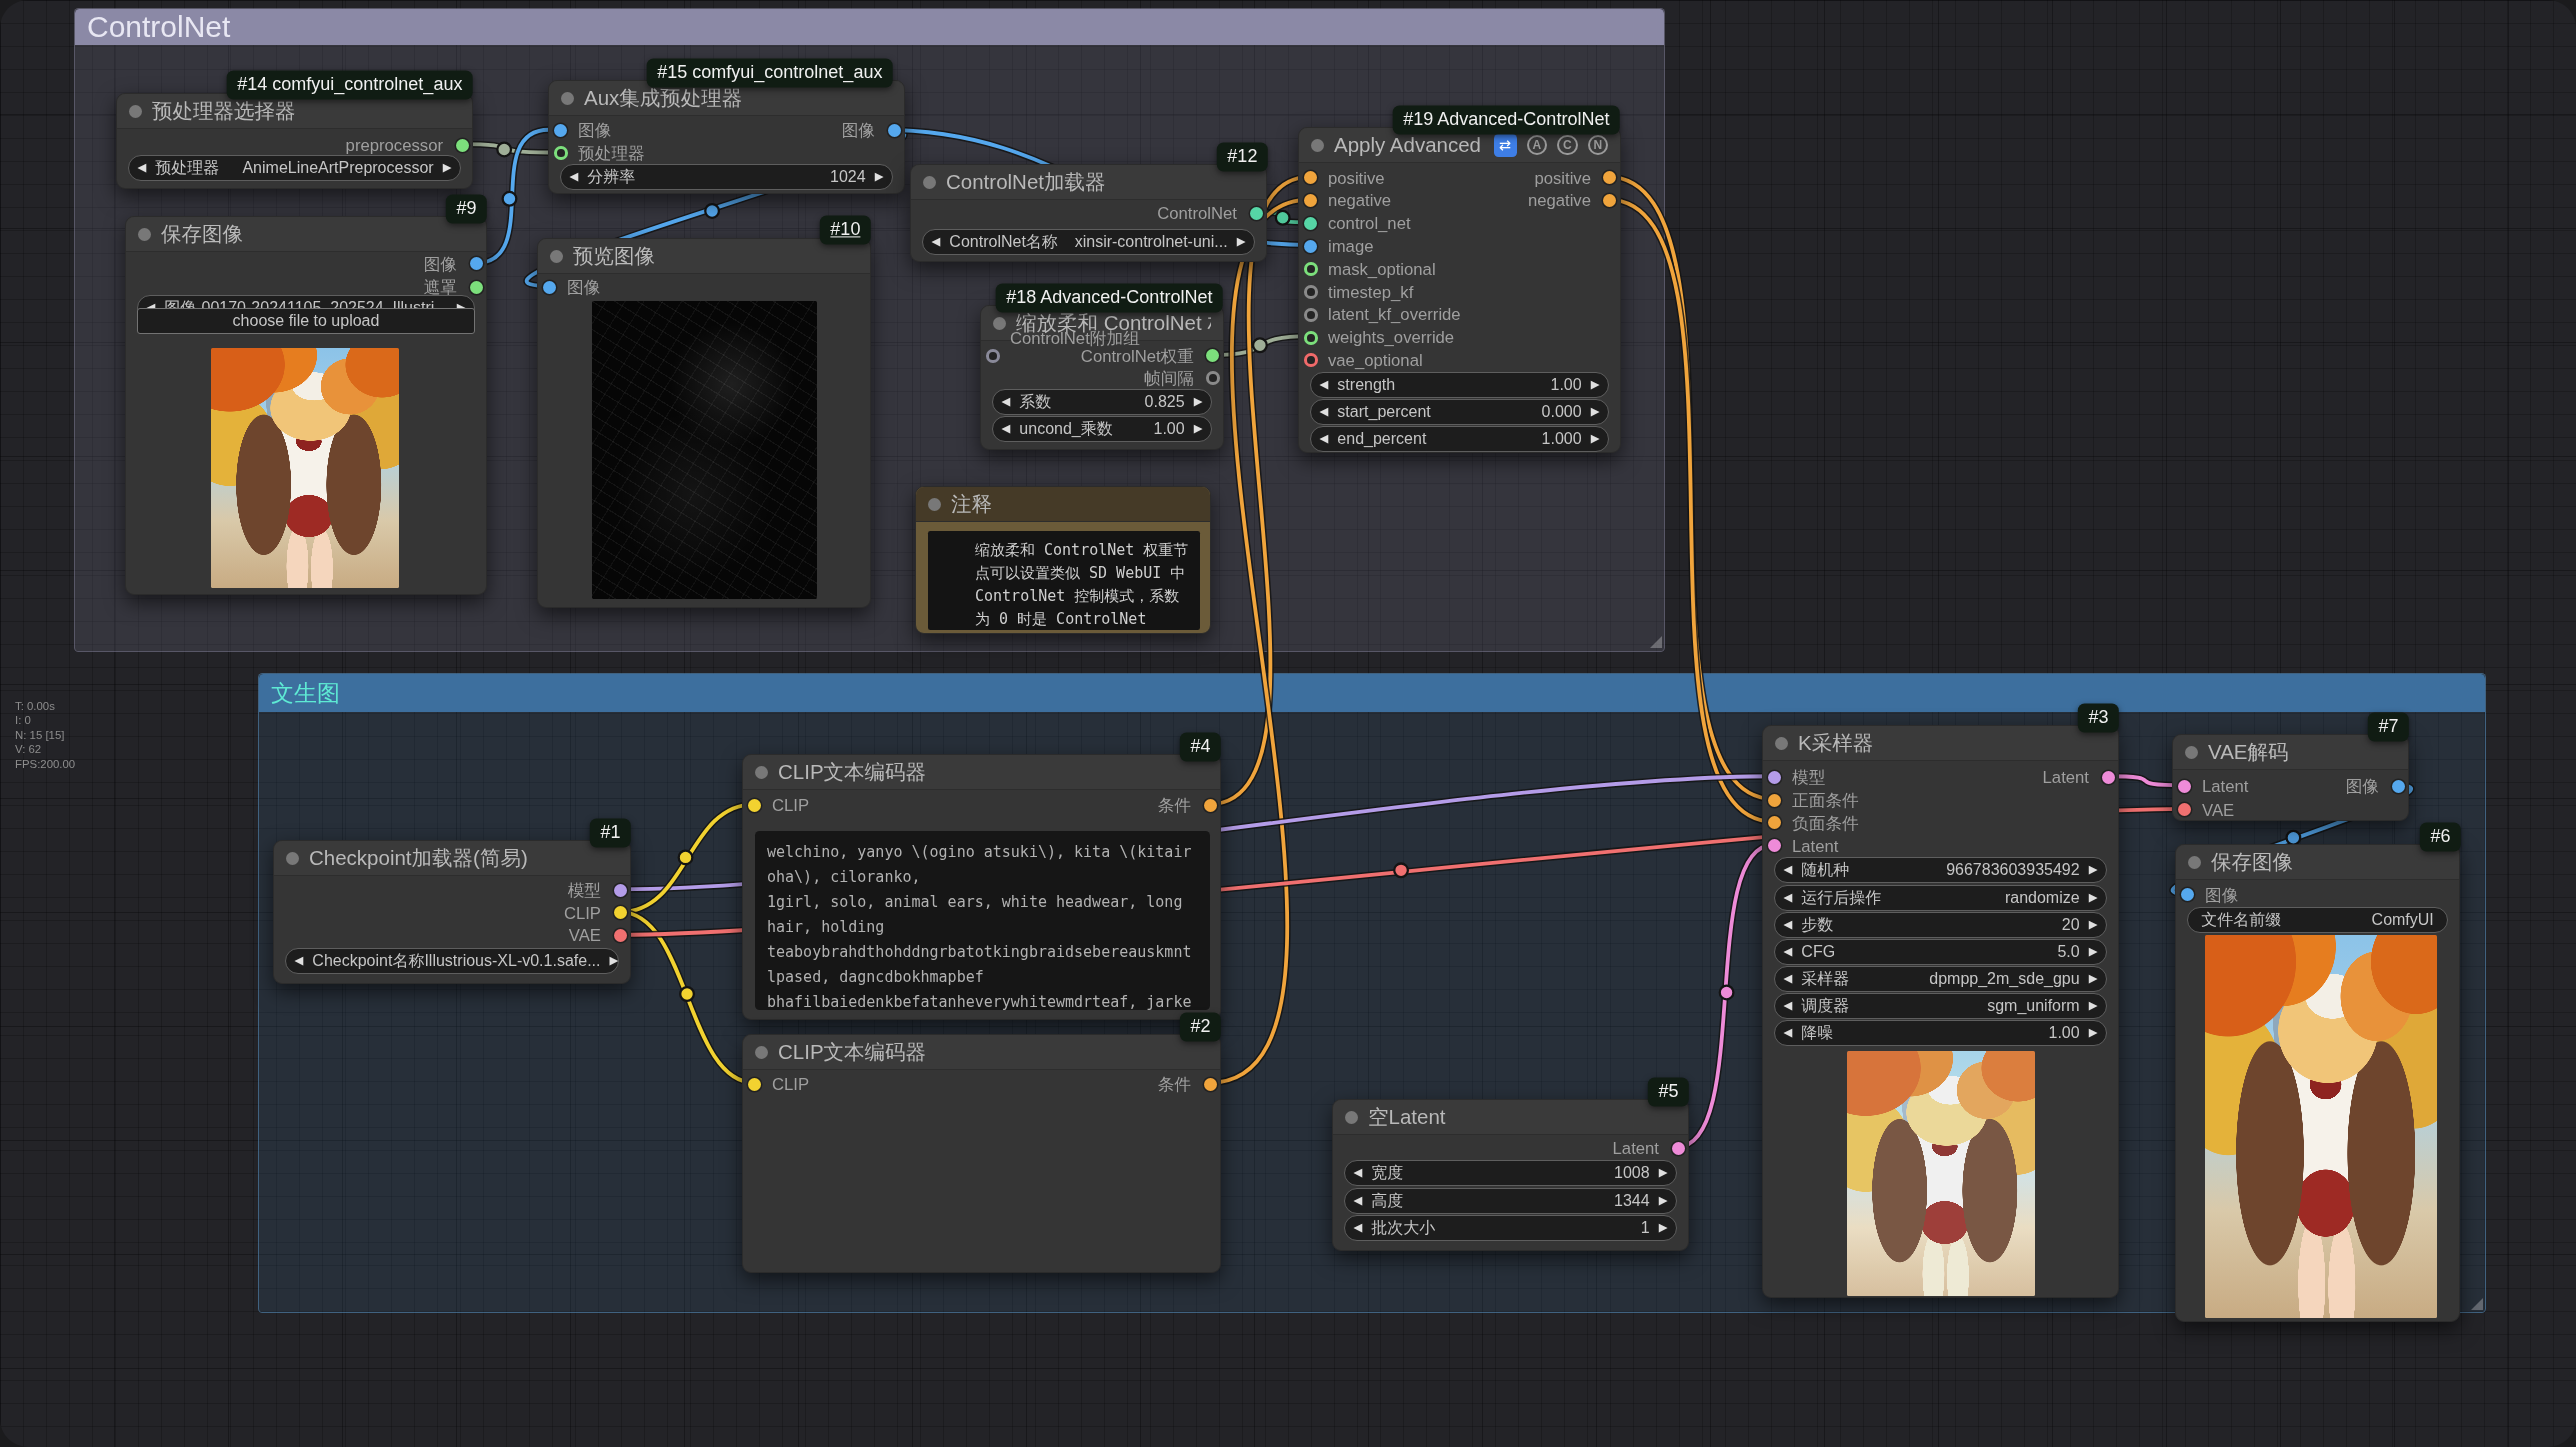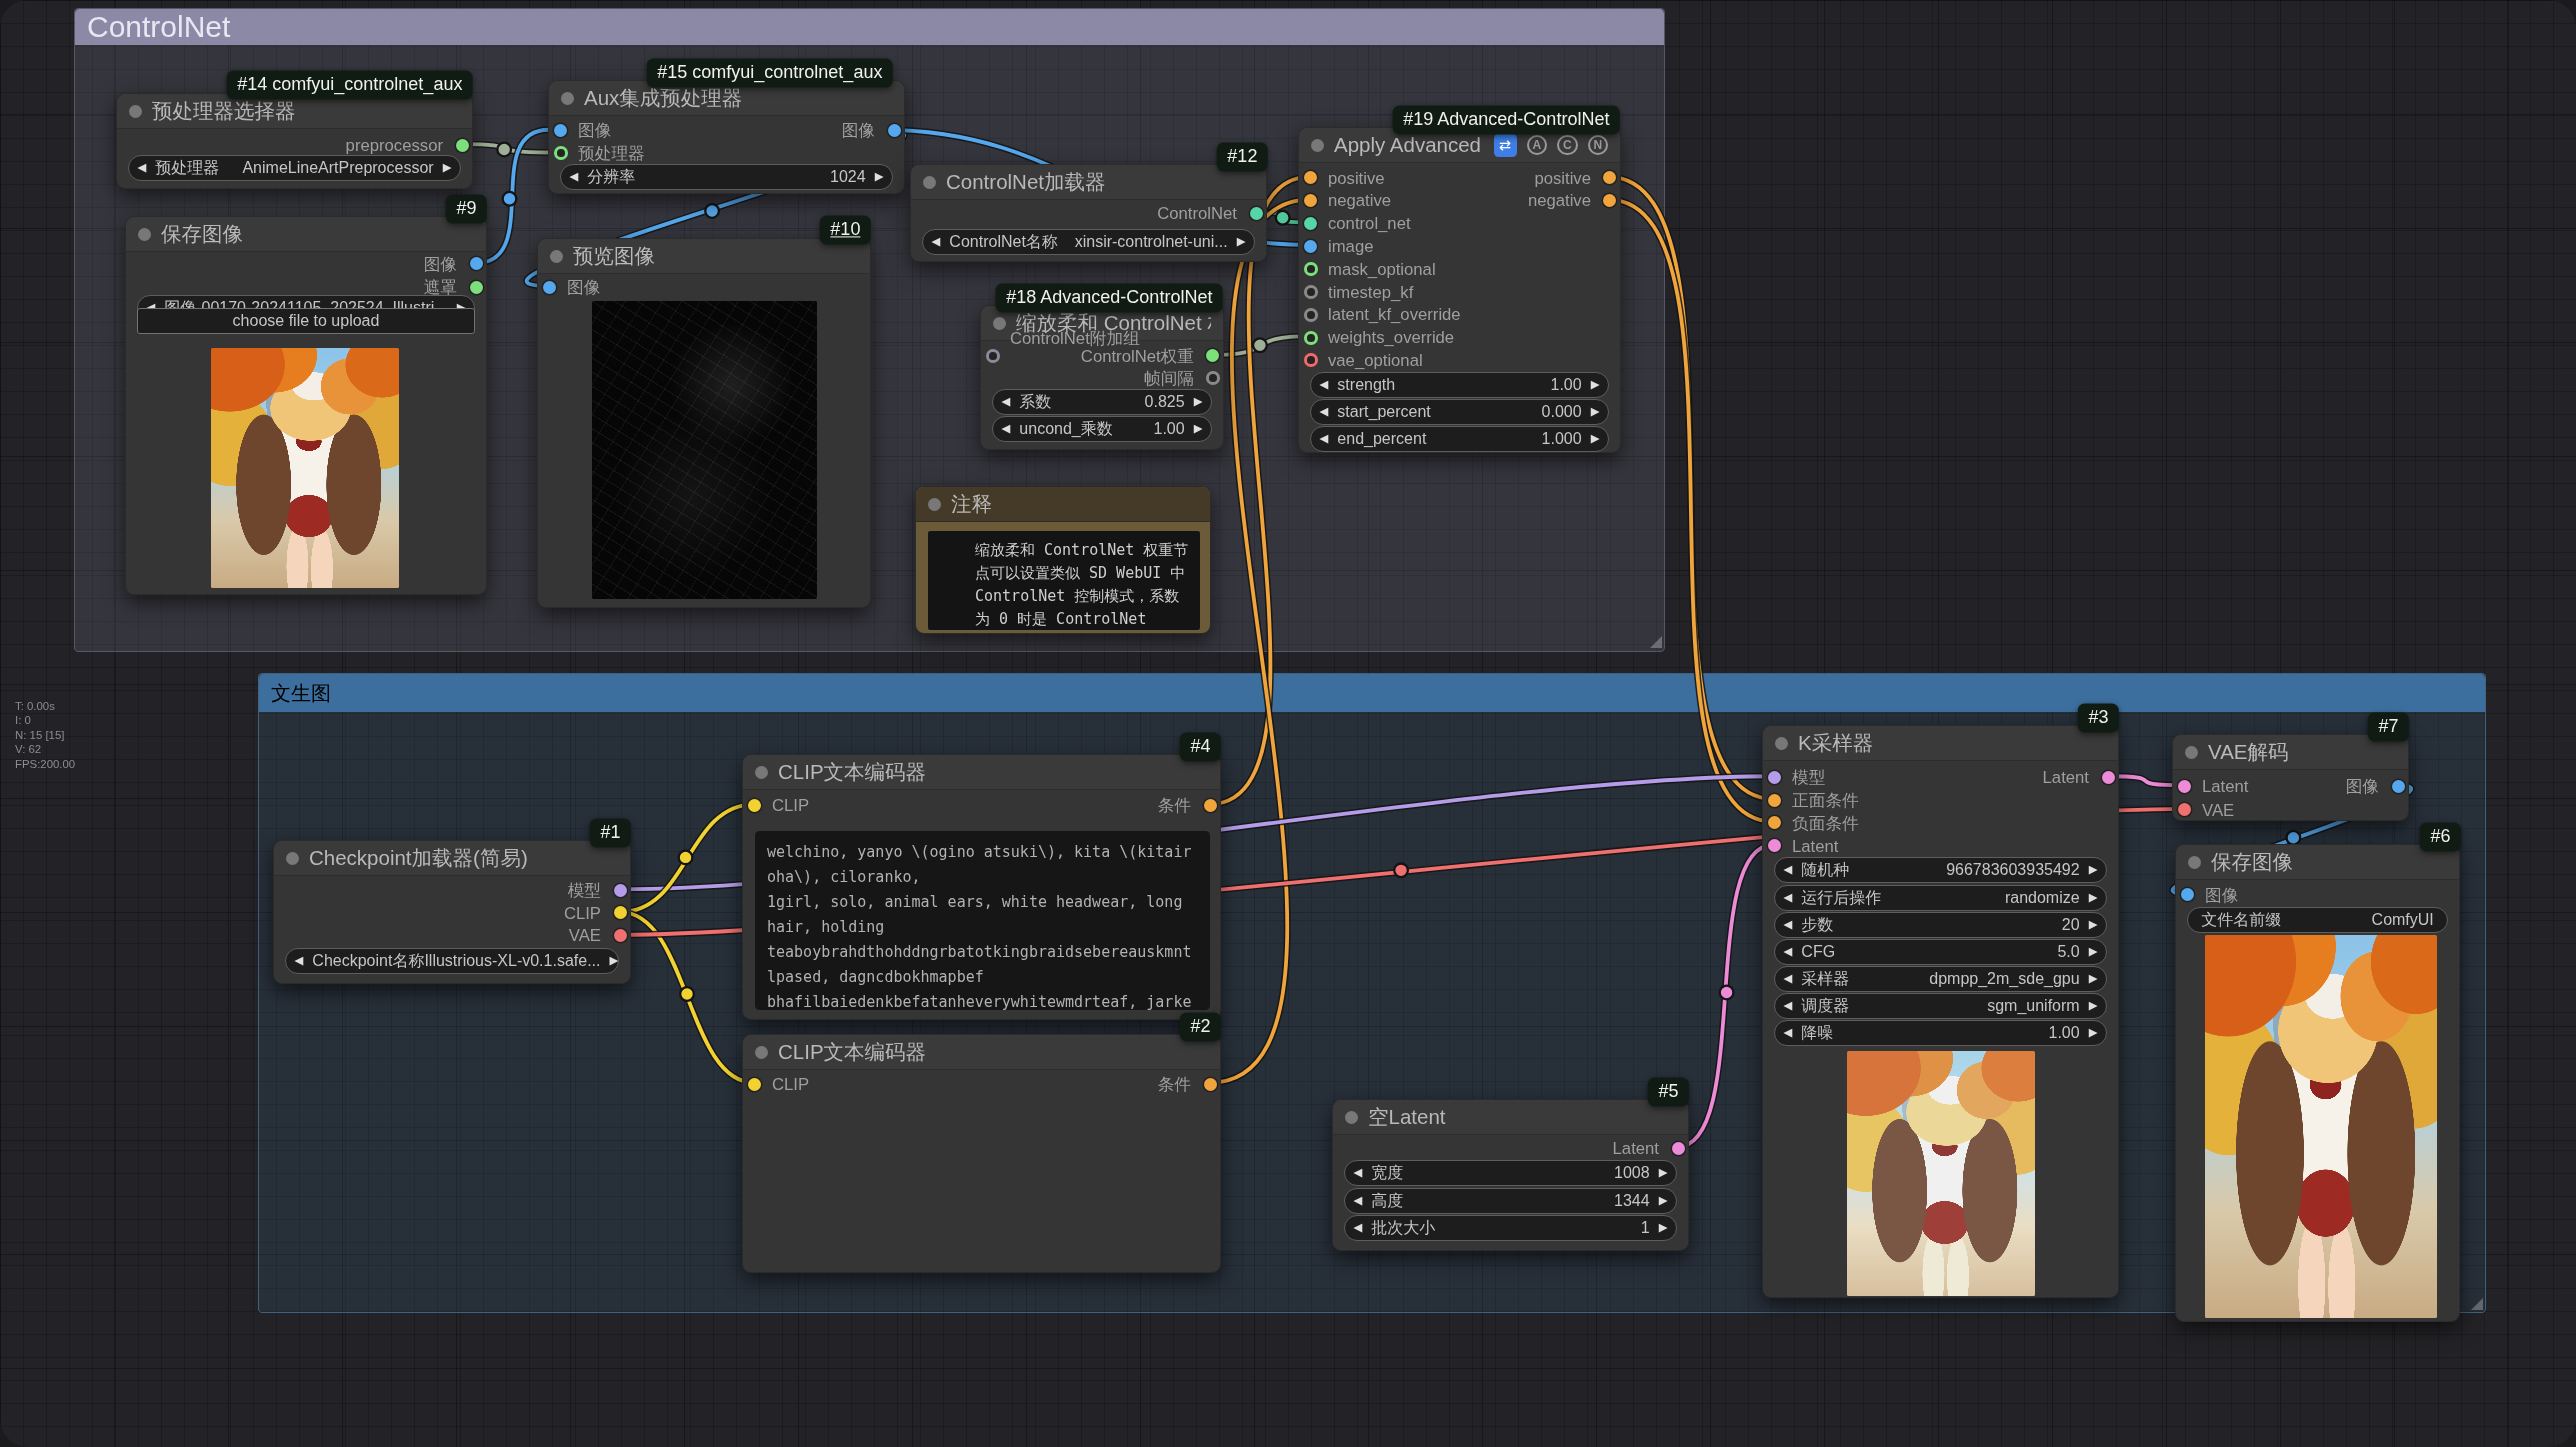--- a/index.html
+++ b/index.html
@@ -109,21 +109,21 @@
 <body>
 
 <div id="canvas">
     <div class="group" style="left: 74px; top: 7.6px; width: 1591px; height: 644px; background: rgba(139, 137, 166, 0.18); border: 0.8px solid rgba(139, 137, 166, 0.4);">
       <div class="group-header" style="background: rgb(139, 137, 166); height: 36px;">
         <div class="group-title" style="color: rgb(232, 231, 243); font-size: 30px;">ControlNet</div>
       </div>
     </div>
     <div class="group" style="left: 258px; top: 673px; width: 2228px; height: 640px; background: rgba(61, 111, 158, 0.16); border: 0.8px solid rgba(90, 150, 200, 0.5);">
       <div class="group-header" style="background: rgb(61, 111, 158); height: 38px;">
-        <div class="group-title" style="color: #000000; font-size: 20px;">文生图</div>
+        <div class="group-title" style="color: #5eead4; font-size: 23px;">文生图</div>
       </div>
     </div>
     <svg class="link-layer" width="2576" height="1447" viewBox="0 0 3394 1907">
       <path d="M 607 190 C 697 190, 633 201, 723 201" fill="none" stroke="#141414" stroke-width="9" stroke-opacity="0.85" stroke-linecap="round"></path>
       <path d="M 607 190 C 697 190, 633 201, 723 201" fill="none" stroke="#9FAE97" stroke-width="5" stroke-linecap="round"></path>
       <circle cx="664" cy="197" r="9" fill="#9FAE97" stroke="#141414" stroke-width="3"></circle>
       <path d="M 626 347 C 716 347, 633 171, 723 171" fill="none" stroke="#141414" stroke-width="9" stroke-opacity="0.85" stroke-linecap="round"></path>
       <path d="M 626 347 C 716 347, 633 171, 723 171" fill="none" stroke="#55A8EE" stroke-width="5" stroke-linecap="round"></path>
       <circle cx="671" cy="262" r="9" fill="#55A8EE" stroke="#141414" stroke-width="3"></circle>
       <path d="M 1161 171 C 1357.65 171, 527.35 377, 724 377" fill="none" stroke="#141414" stroke-width="9" stroke-opacity="0.85" stroke-linecap="round"></path>

